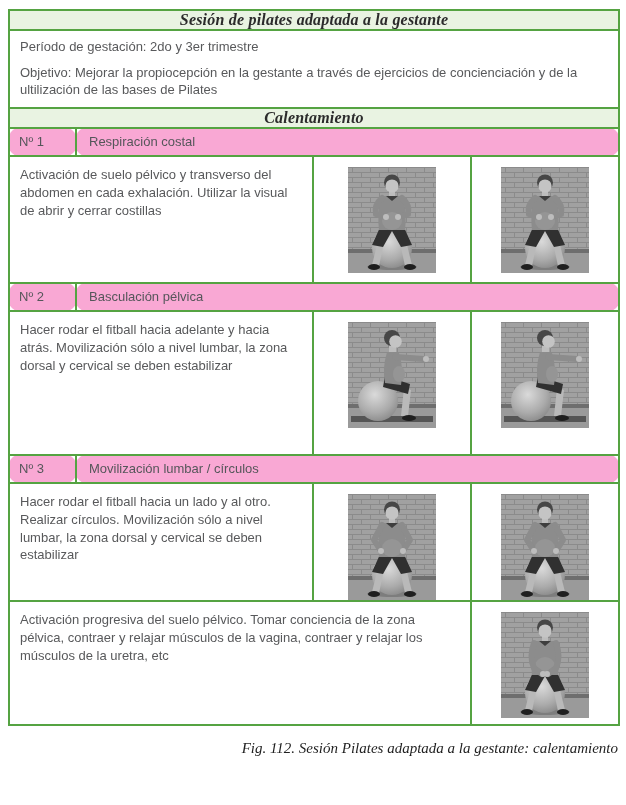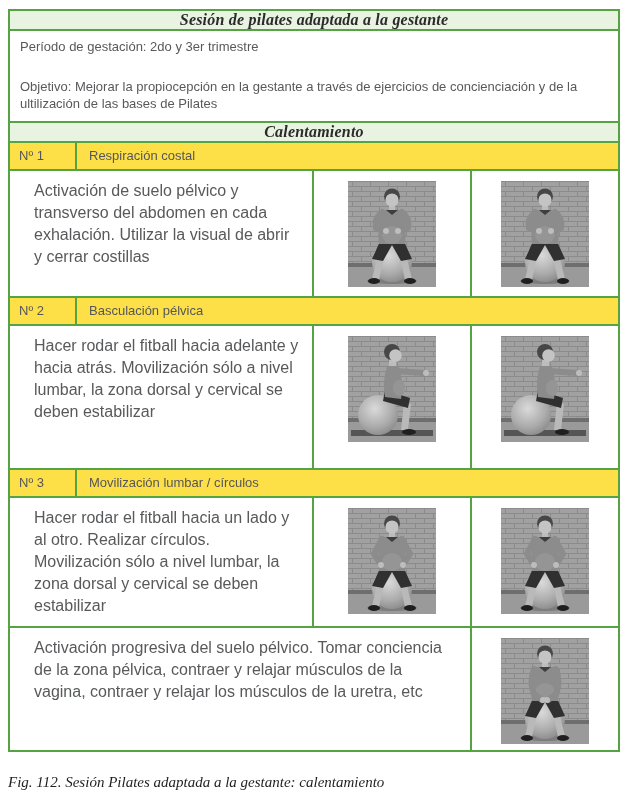--- a/index.html
+++ b/index.html
@@ -34,48 +34,49 @@
     color: #2b2b2b;
     letter-spacing: .2px;
   }
   .info-cell {
     height: 62px;
     padding: 8px 10px;
     font-size: 13px;
     color: #58595b;
     line-height: 1.3;
   }
-  .info-cell p + p { margin-top: 23px; }
+  .info-cell p + p { margin-top: 9px; }
 
   tr.ex-header { height: 28px; }
   .num-cell, .exname-cell {
     vertical-align: middle !important;
     font-size: 13px;
     color: #55565a;
-    background: #fde047;
+    background: #f9a8d4;
+    border-radius: 10px;
   }
   .num-cell { padding-left: 9px; }
   .exname-cell { padding-left: 12px; }
 
   .desc-cell {
-    padding: 9px 12px 9px 24px;
-    font-size: 16px;
+    padding: 9px 12px 9px 10px;
+    font-size: 13px;
     color: #58595b;
     line-height: 1.38;
   }
   .img-cell { vertical-align: top; }
   .photo {
     width: 88px; height: 106px;
     margin: 10px auto 0 auto;
   }
   .photo svg { display: block; width: 100%; height: 100%; }
 
   .caption {
-    margin-top: 22px;
-    text-align: left;
+    margin-top: 14px;
+    text-align: right;
     font-family: "Liberation Serif", "DejaVu Serif", serif;
     font-style: italic;
     font-size: 15px;
     color: #1f1f1f;
   }
 </style>
 </head>
 <body>
 
 <div class="sheet">

